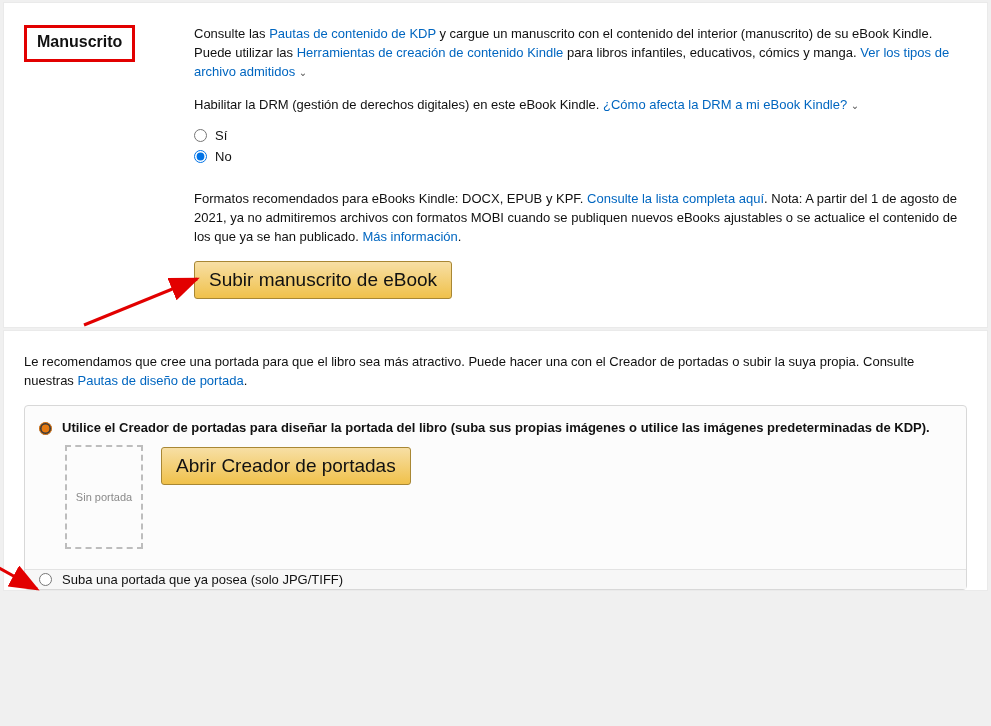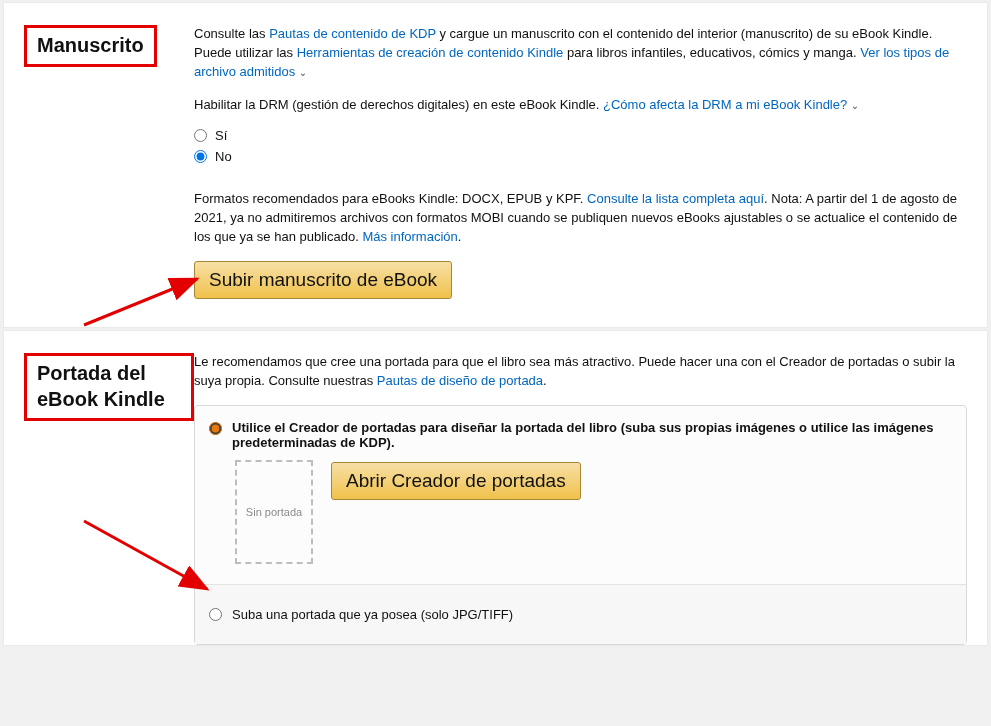--- a/index.html
+++ b/index.html
@@ -25,21 +25,21 @@
     flex-shrink: 0;
   }
   .rightcol {
     flex: 1;
     position: relative;
   }
   .section-title-box {
     border: 3px solid #e20000;
     padding: 4px 10px 6px 10px;
     display: inline-block;
-    font-size: 20px;
+    font-size: 16px;
     font-weight: 700;
     color: #111;
     line-height: 1.3;
   }
   p { margin: 0 0 14px 0; line-height: 1.45; }
   a, .link { color: #0066c0; text-decoration: none; cursor: pointer; }
   .subhead { font-weight: 700; font-size: 13px; margin-bottom: 4px; }
   .radio-row { display: flex; align-items: center; margin: 6px 0; }
   .radio-row input { margin: 0 8px 0 0; }
   .btn {
@@ -79,21 +79,21 @@
     align-items: center;
     justify-content: center;
     font-size: 11px;
     color: #8a8a8a;
   }
   .cover-opt2 {
     border-top: 1px solid #e3e3e3;
     background: #f7f7f7;
     display: flex;
     align-items: center;
-    padding: 22px 14px;
+    padding: 2px 14px;
   }
   .cover-opt2 input { margin: 0 10px 0 0; }
   .arrow {
     position: absolute;
     pointer-events: none;
   }
   .radio-checked {
     accent-color: #e47911;
   }
 </style>
@@ -136,23 +136,20 @@
             </marker>
           </defs>
         <line x1="5" y1="60" x2="118" y2="14" stroke="#e20000" stroke-width="3" marker-end="url(#ah1)"></line>
       </svg>
     </div>
   </div>
 </div>
 
 <div class="panel" style="padding-bottom:0;">
   <div class="row">
-    <div class="leftcol">
-      <div class="section-title-box">Portada del eBook Kindle</div>
-    </div>
     <div class="rightcol">
       <p>
         <span>Le recomendamos que cree una portada para que el libro sea más atractivo. Puede hacer una con el Creador de portadas o subir la suya propia. Consulte nuestras </span><a class="link">Pautas de diseño de portada</a>.
       </p>
 
       <div class="cover-box">
         <div class="cover-opt-head">
           <input type="radio" name="cover" checked="" class="radio-checked" style="">
           <div style="font-weight:700;">Utilice el Creador de portadas para diseñar la portada del libro (suba sus propias imágenes o utilice las imágenes predeterminadas de KDP).</div>
         </div>

